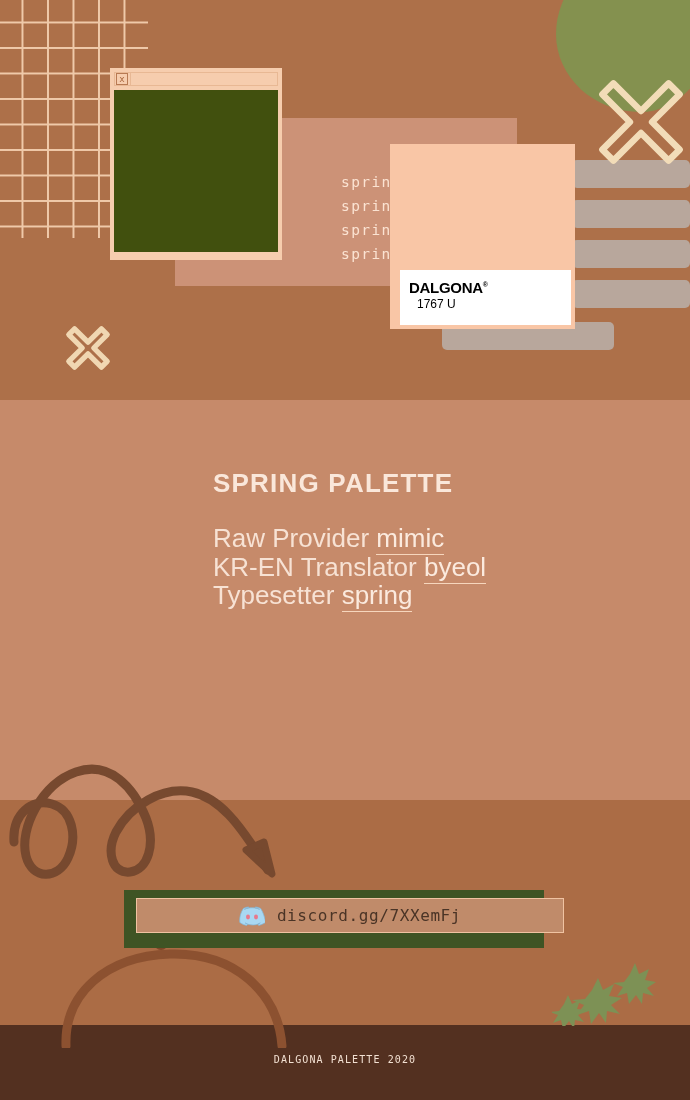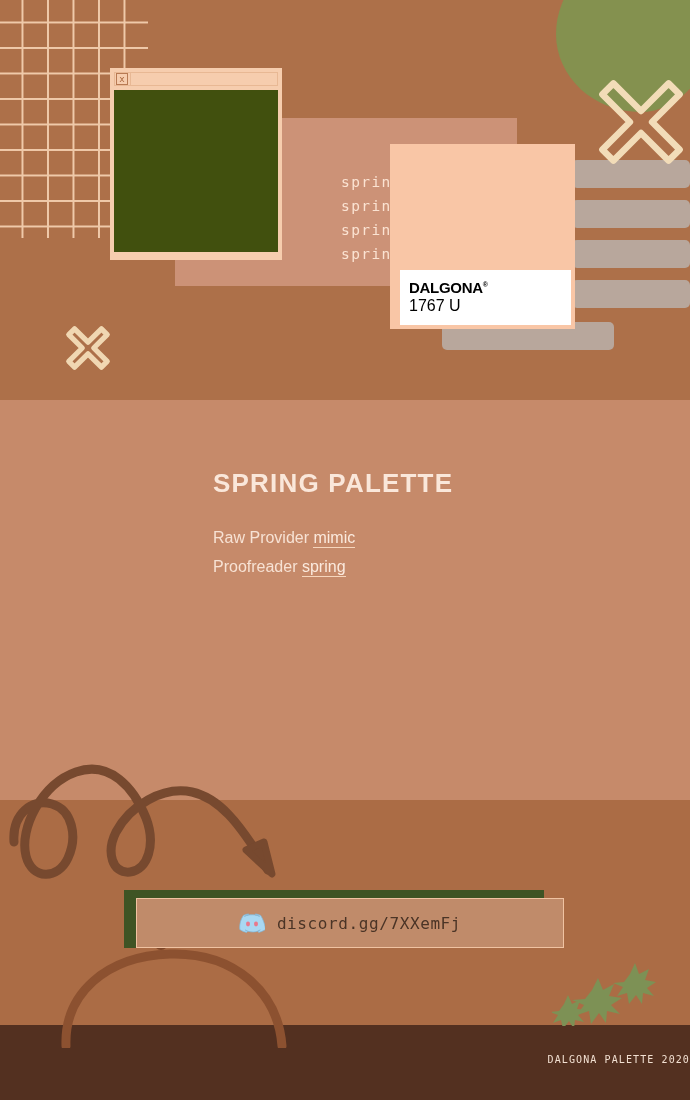--- a/index.html
+++ b/index.html
@@ -142,23 +142,24 @@
     font-family: "Liberation Sans", sans-serif;
     font-weight: bold;
     font-size: 15px;
     letter-spacing: -.3px;
     color: #000;
     line-height: 17px;
   }
   #pantone-brand sup { font-size: 7px; vertical-align: super; }
   #pantone-code {
     font-family: "Liberation Sans", sans-serif;
-    font-size: 16px;
+    font-size: 12px;
     color: #000;
     margin-top: 1px;
+    margin-left: 8px;
   }
 
   
   #repeat-text-block {
     position: absolute;
     left: 341px; top: 170px;
     width: 230px;
   }
   .repeat-line {
     font-family: "DejaVu Sans Mono", monospace;
@@ -178,21 +179,21 @@
   #credits-title {
     font-family: "Liberation Sans", sans-serif;
     font-weight: bold;
     font-size: 26px;
     letter-spacing: 1.2px;
     color: #fae7da;
     margin-bottom: 25px;
   }
   .credit-row {
     font-family: "Liberation Sans", sans-serif;
-    font-size: 16px;
+    font-size: 26px;
     color: #f7e2d4;
     line-height: 28.5px;
     white-space: nowrap;
   }
   .credit-name {
     color: #fbeade;
     border-bottom: 1.5px solid #f6d6bd;
     padding-bottom: 1px;
   }
 
@@ -220,21 +221,21 @@
   }
   #discord-bar-shadow {
     position: absolute;
     left: 0; top: 0;
     width: 420px; height: 58px;
     background: #3f5424;
   }
   #discord-bar {
     position: absolute;
     left: 12px; top: 8px;
-    width: 428px; height: 50px;
+    width: 428px; height: 35px;
     background: #c08b6a;
     border: 1px solid #f0c3a2;
     display: flex;
     align-items: center;
     justify-content: center;
     gap: 12px;
   }
   #discord-icon { width: 26px; height: 20px; }
   #discord-icon svg { display: block; width: 100%; height: 100%; }
   #discord-link-text {
@@ -250,21 +251,21 @@
     left: 552px; top: 960px;
     width: 120px; height: 66px;
   }
   #foliage svg { display: block; width: 100%; height: 100%; }
 
   
   #footer-caption {
     position: absolute;
     left: 0; top: 1054px;
     width: 100%;
-    text-align: right;
+    text-align: center;
     font-family: "DejaVu Sans Mono", monospace;
     font-size: 10px;
     letter-spacing: 1.1px;
     color: #f2e0d2;
   }
 </style>
 </head>
 <body>
 
 <div id="poster">
@@ -323,21 +324,25 @@
   </div>
 
   <div id="credits-section">
     <div id="credits-title">SPRING PALETTE</div>
 
     <div class="credit-row">
       <span>Raw Provider</span>
       <span class="credit-name">mimic</span>
     </div>
     <div class="credit-row">
-      <span>Proofreader</span>
+      <span>KR-EN Translator</span>
+      <span class="credit-name">byeol</span>
+    </div>
+    <div class="credit-row">
+      <span>Typesetter</span>
       <span class="credit-name">spring</span>
     </div>
   </div>
 
   <div id="loopy-arrow">
     <svg viewBox="0 0 300 160" fill="none">
       <path d="M8 120 C6 92 26 76 46 82 C66 88 72 114 62 136 C52 158 26 158 20 134
                C13 106 36 62 70 50 C104 38 128 66 140 96 C150 122 142 148 124 150
                C106 152 100 130 110 110 C124 84 156 64 186 70 C214 76 234 104 252 132
                L262 148" stroke="#77492f" stroke-width="9" stroke-linecap="round"></path>

